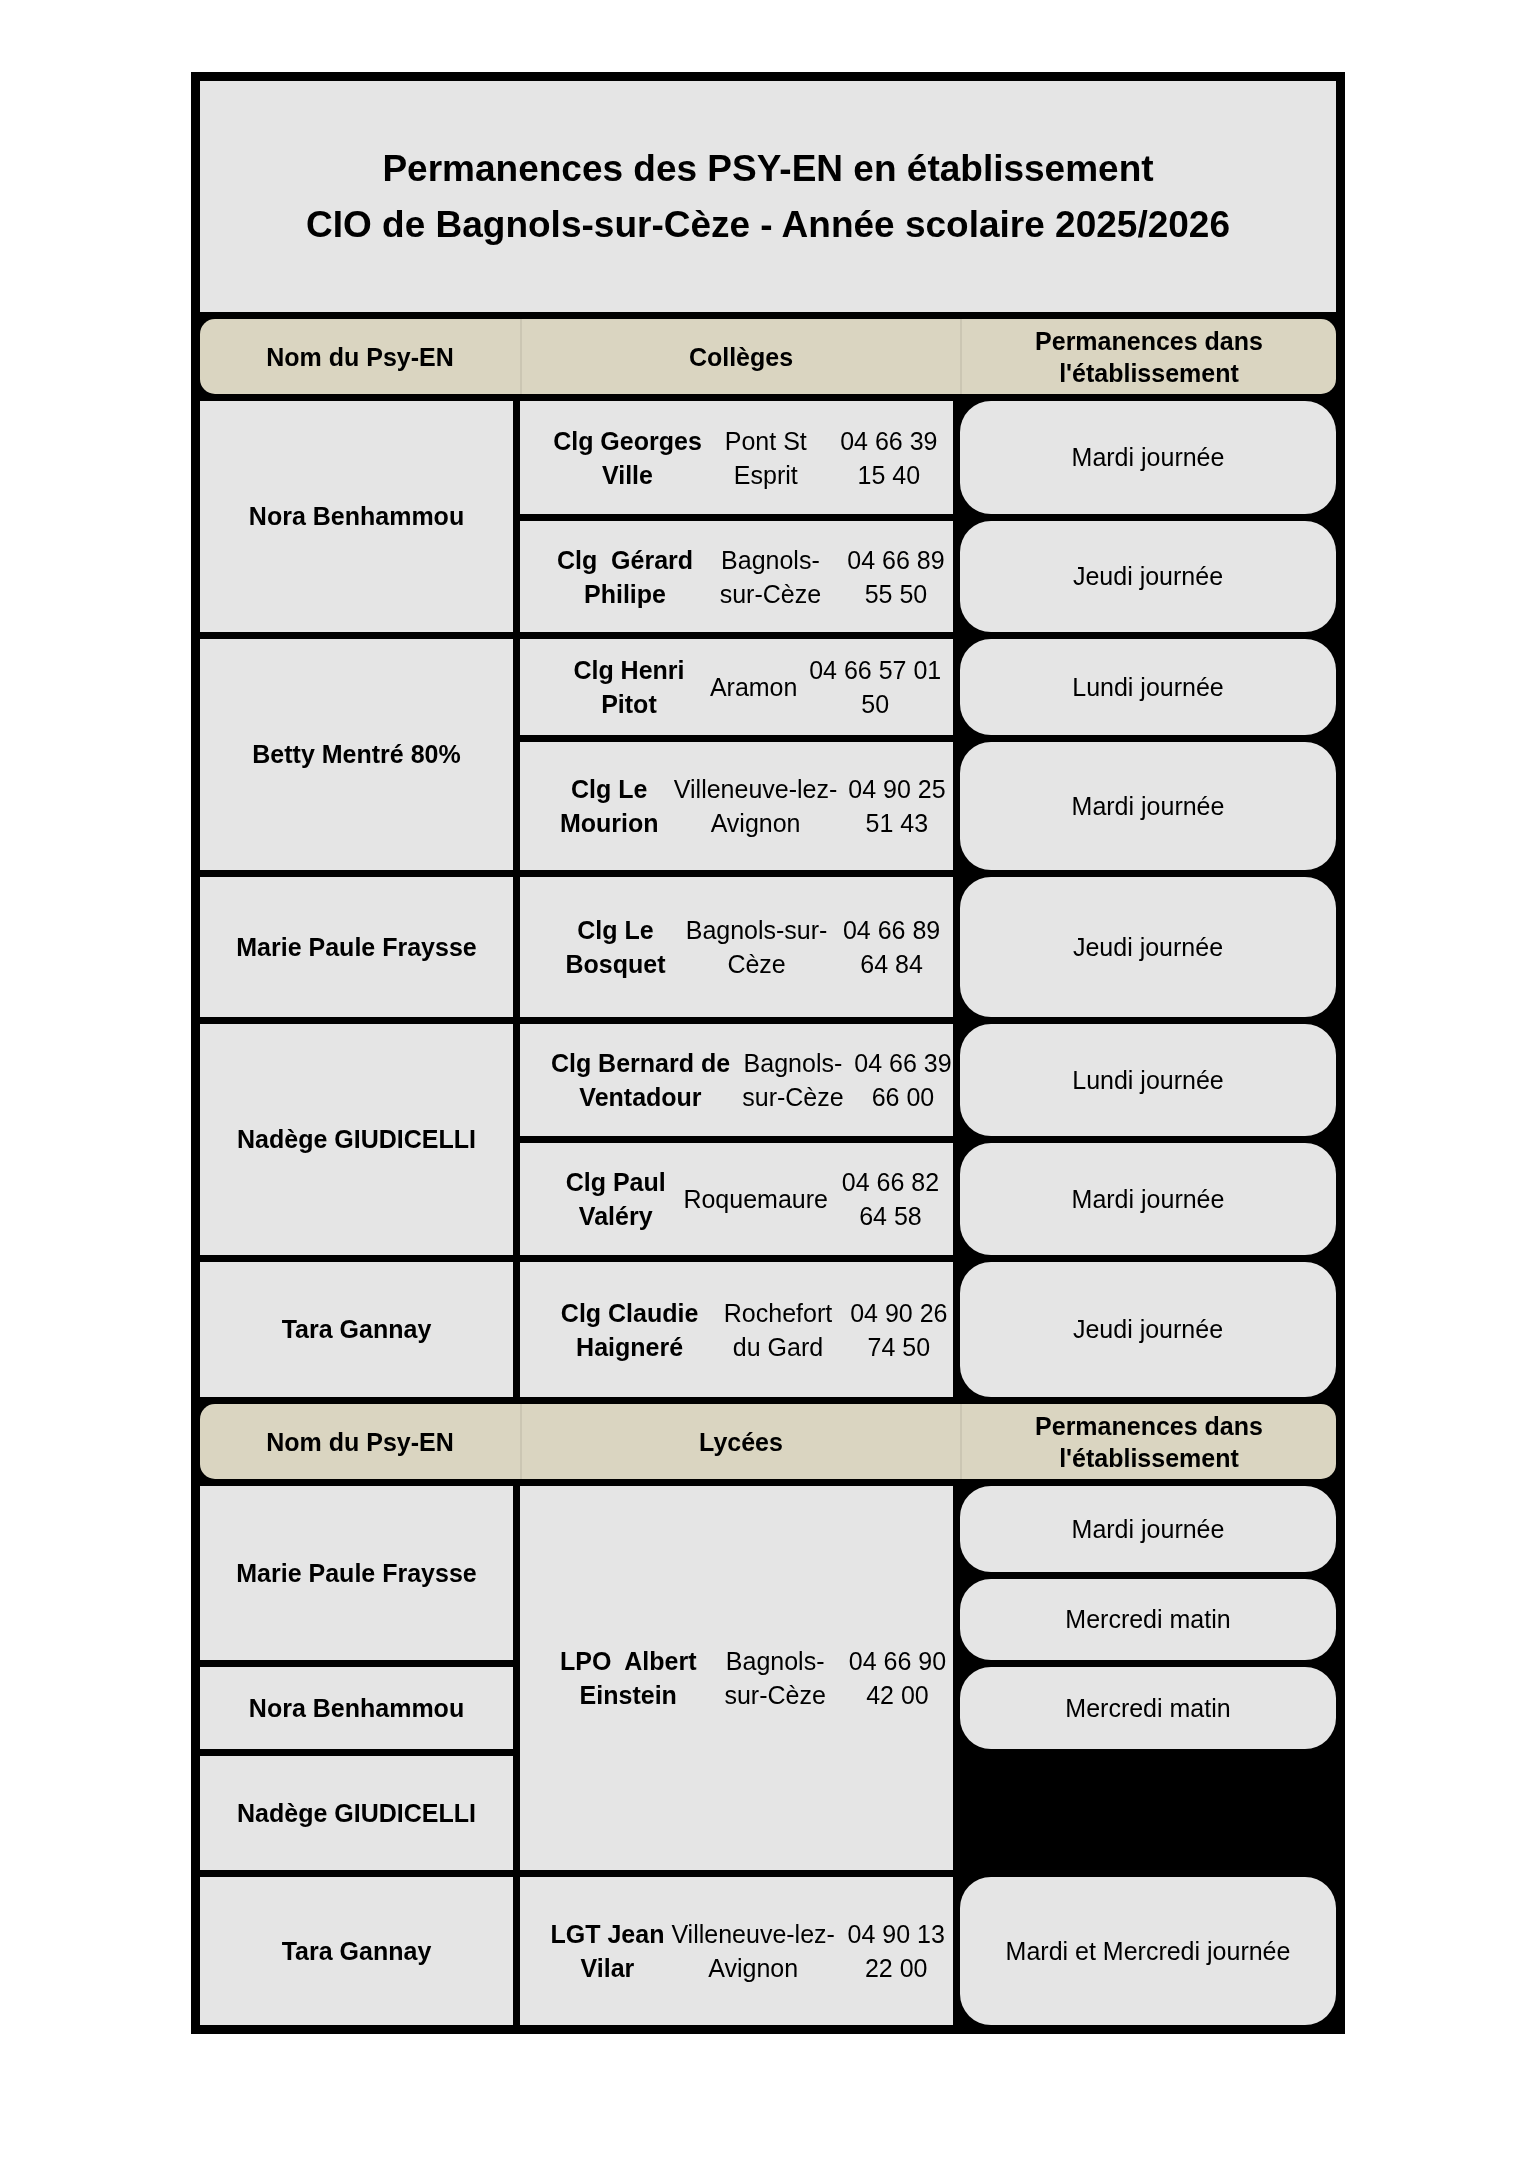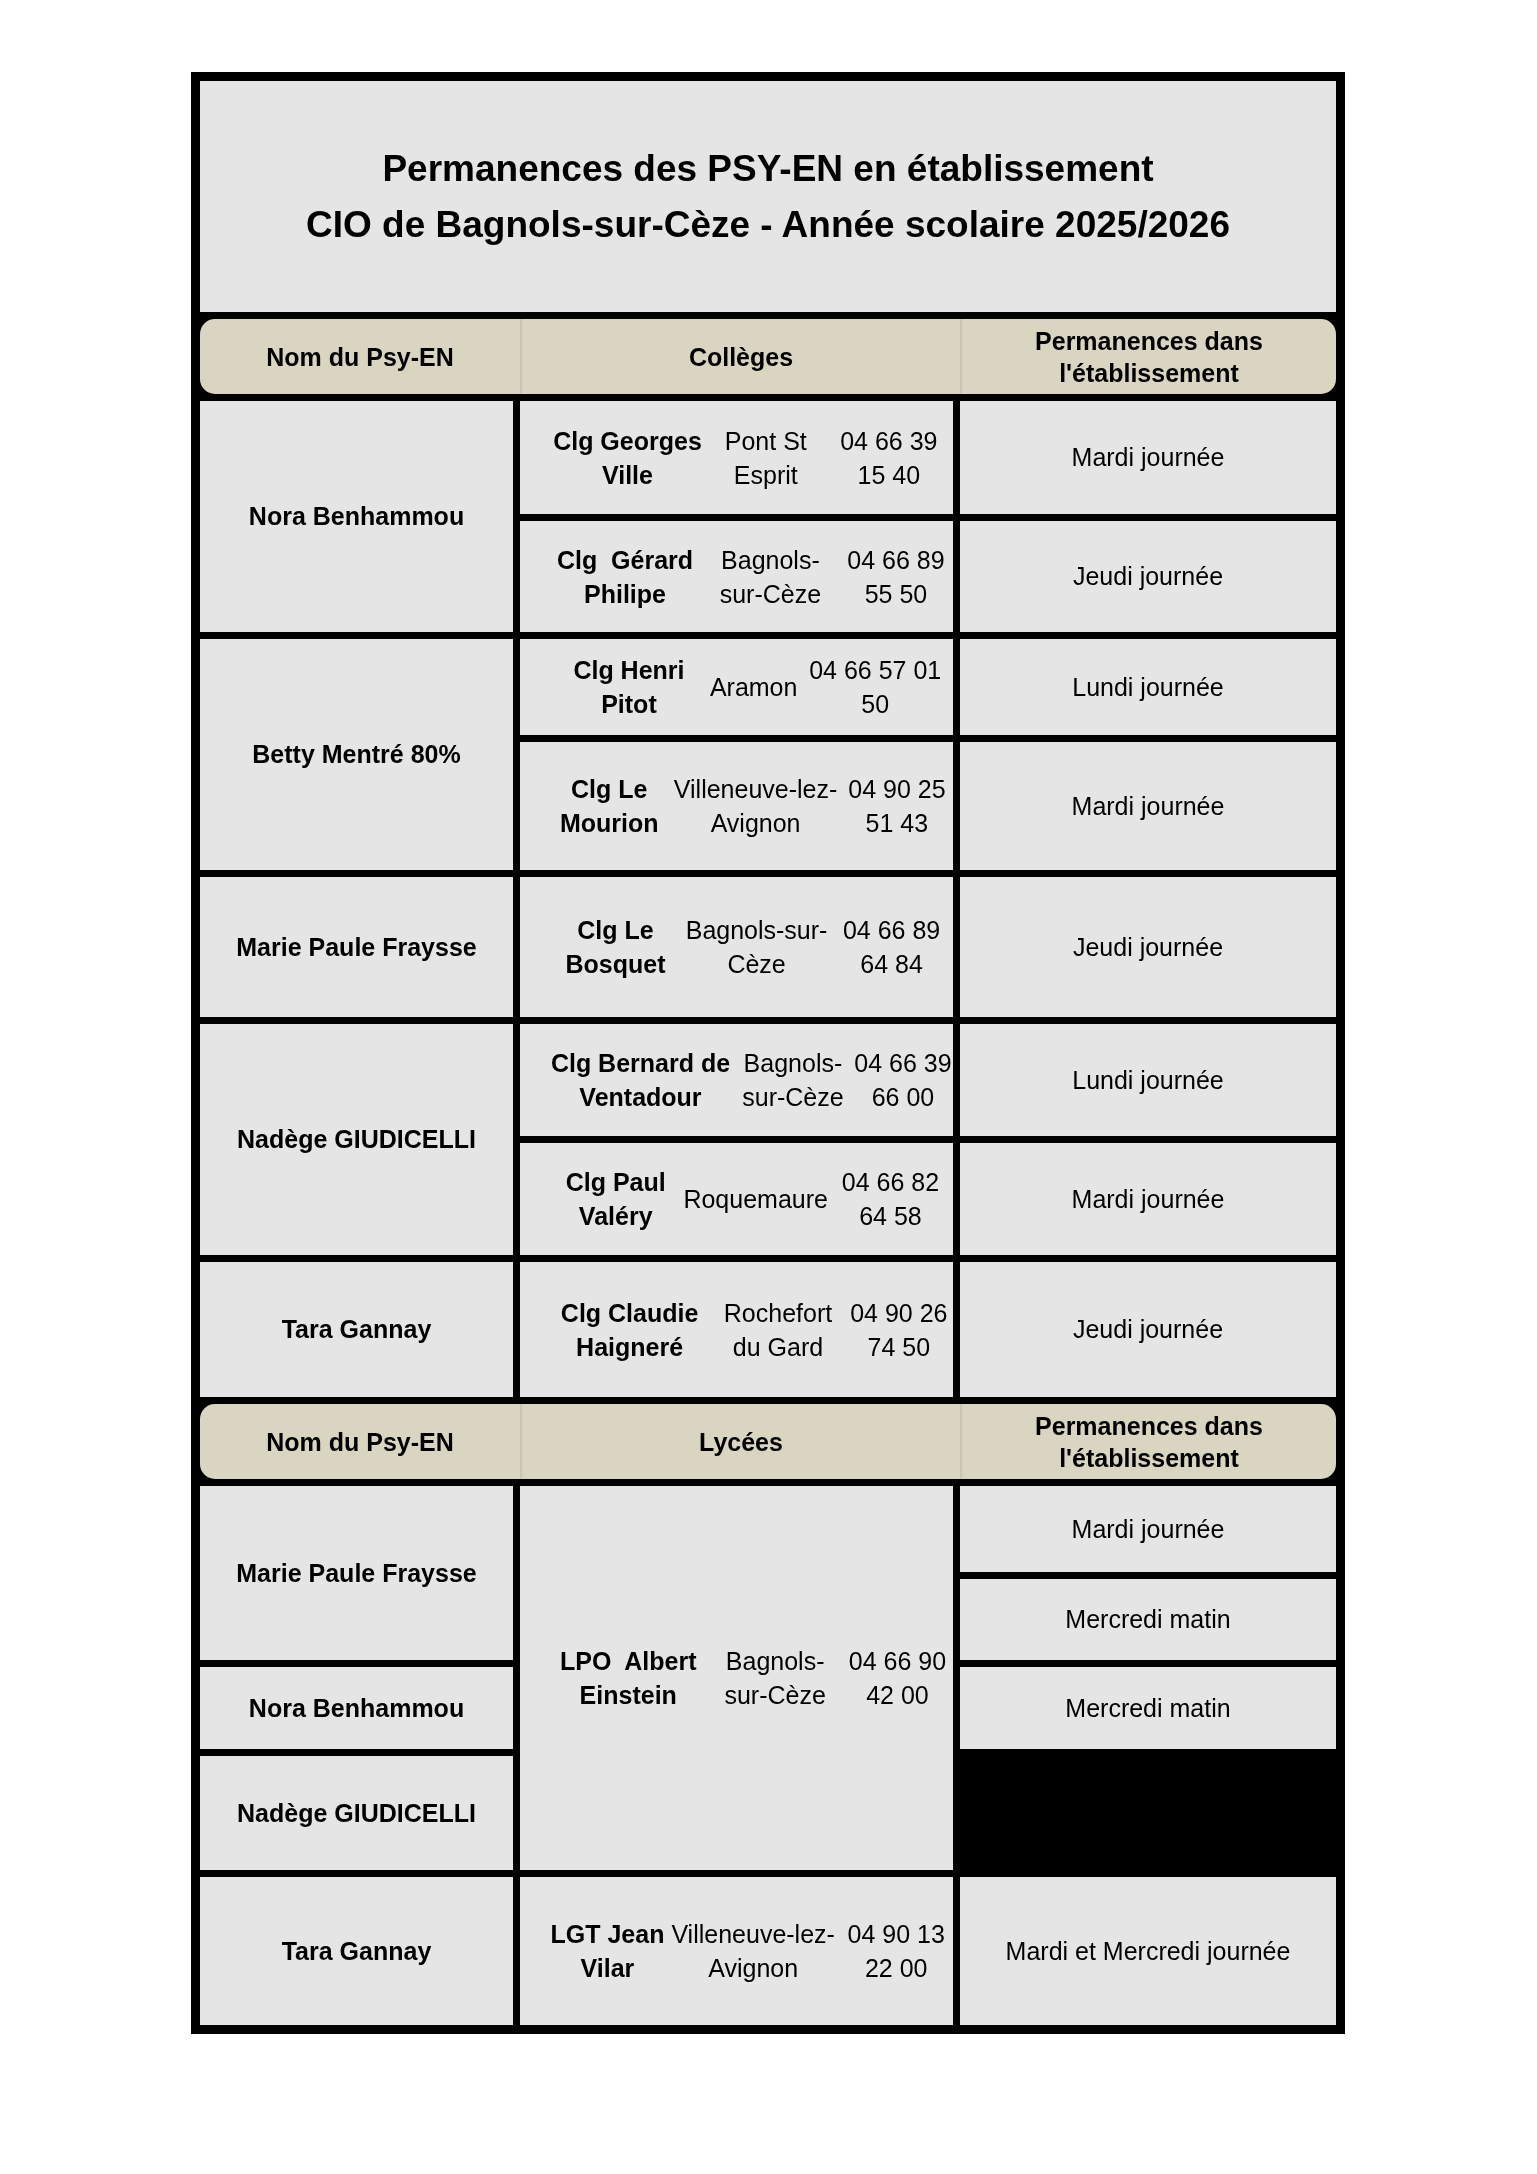--- a/index.html
+++ b/index.html
@@ -58,21 +58,21 @@
   .band-cell + .band-cell { border-left: 2px solid #cbc6b3; }
   .psy {
     font-weight: bold;
     font-size: 25px;
     line-height: 31px;
     padding: 8px 10px;
   }
   .school { flex-direction: row; font-size: 25px; line-height: 34px; padding-left: 28px; }
   .school-name { font-weight: bold; white-space: pre-wrap; }
   .school-city, .school-phone { font-weight: normal; }
-  .perm { font-size: 25px; line-height: 31px; padding: 0 28px; }
+  .perm { font-size: 25px; line-height: 31px; padding: 0 28px; border-radius: 31px; }
 </style>
 </head>
 <body>
 
 <div class="page">
   <div class="doc-table">
 
     <div class="cell title-block" style="grid-area:1/1/2/4">
       <div class="title-line">Permanences des PSY-EN en établissement</div>
       <div class="title-line">CIO de Bagnols-sur-Cèze - Année scolaire 2025/2026</div>

